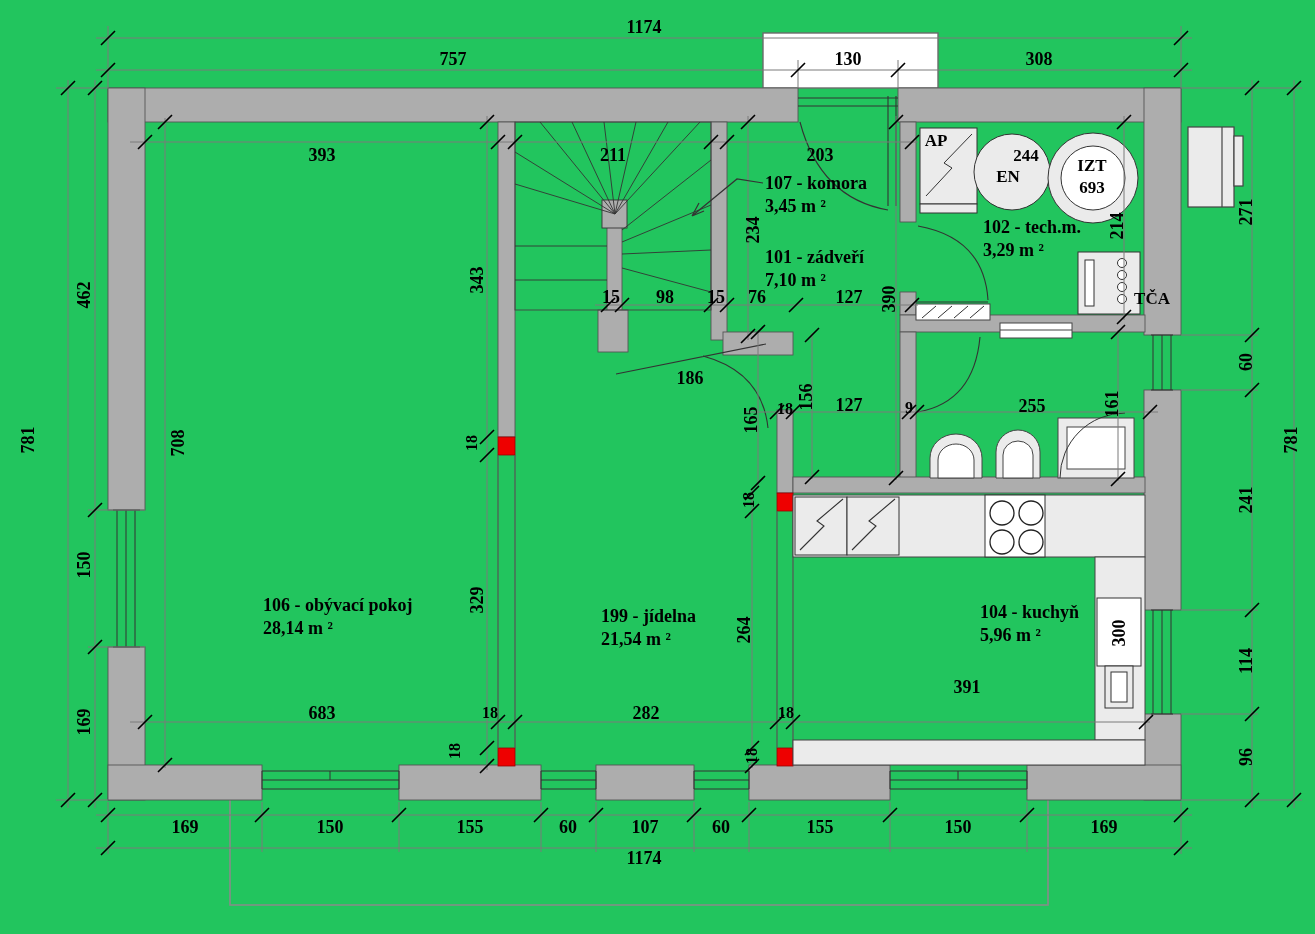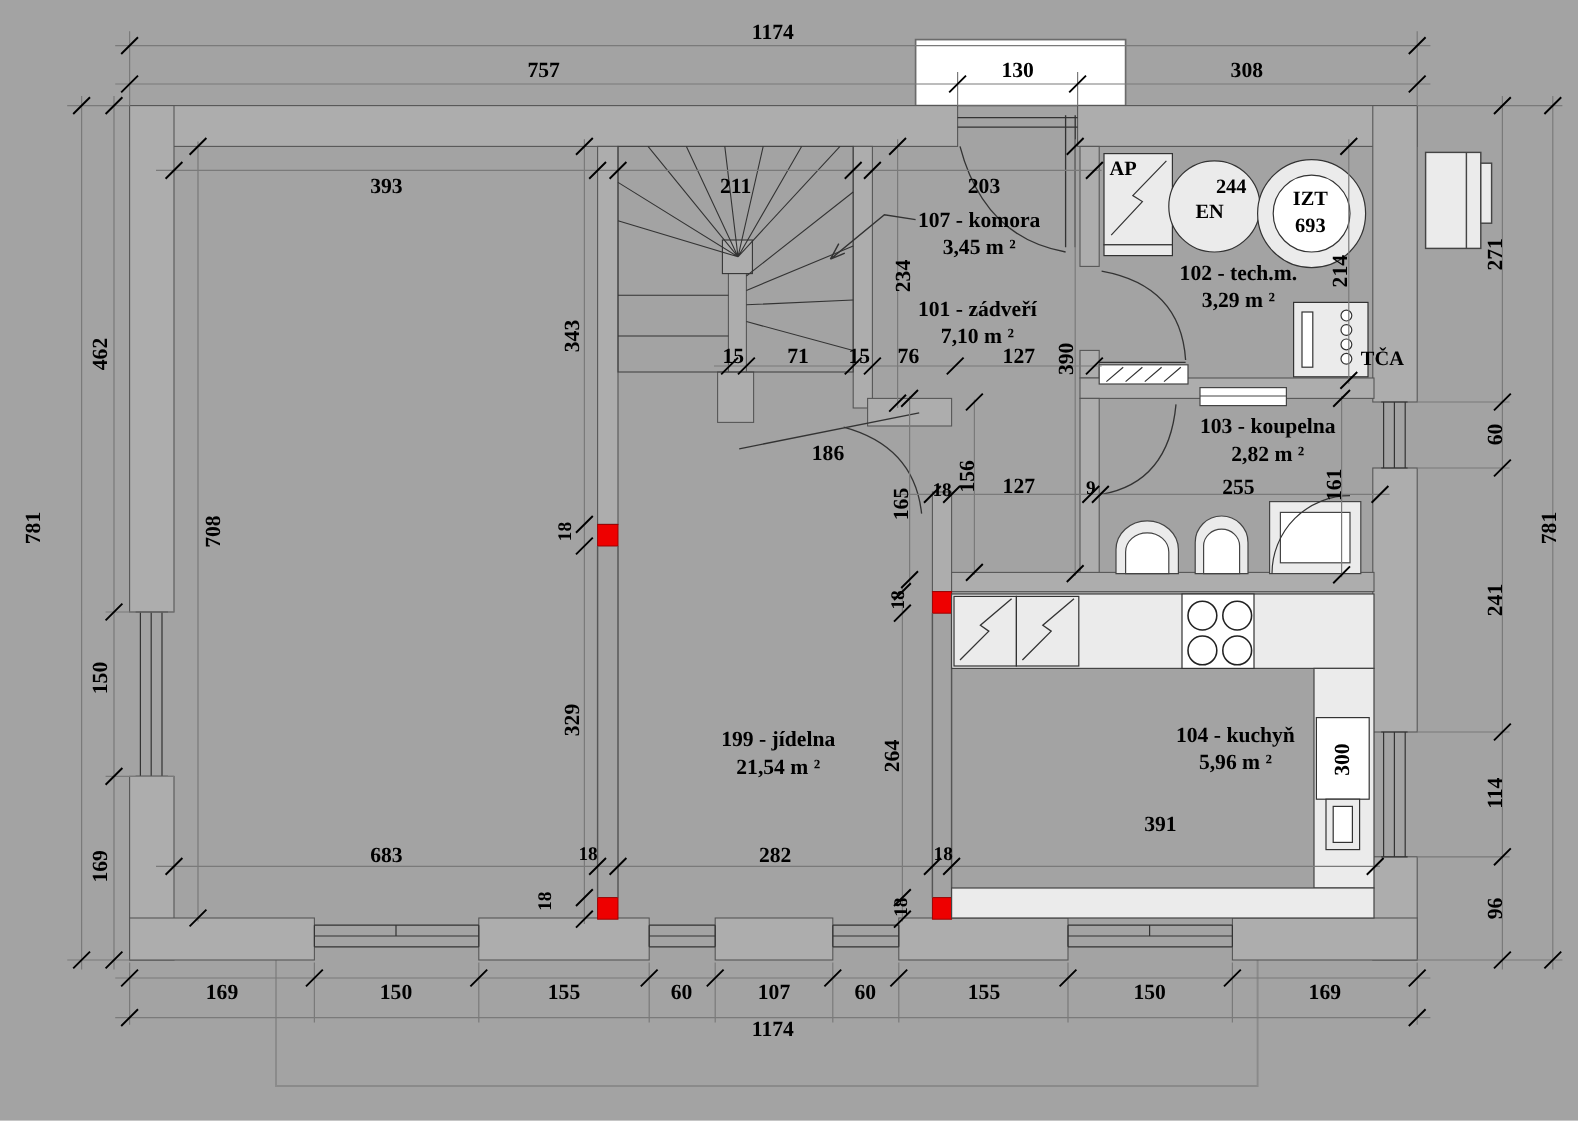--- a/index.html
+++ b/index.html
@@ -1,24 +1,24 @@
 <!DOCTYPE html>
 <html><head>
 <meta charset="utf-8">
 <style>
   html,body{margin:0;padding:0;background:#fff;}
-  .plan{position:relative;width:1315px;height:934px;background:#a3a3a3;
+  .plan{position:relative;width:1315px;height:934px;background:#22c55e;
         font-family:"Liberation Serif",serif;overflow:hidden;}
   .plan svg{position:absolute;left:0;top:0;}
   .dim{position:absolute;transform:translate(-50%,-50%);font-weight:bold;
        font-size:18px;white-space:nowrap;color:#000;}
   .dim.v{transform:translate(-50%,-50%) rotate(-90deg);}
   .dim.sm{font-size:16px;}
   .room{position:absolute;font-weight:bold;font-size:18px;line-height:1.25;
-        white-space:nowrap;color:#000;text-align:center;}
+        white-space:nowrap;color:#000;}
   .room span{display:block;}
   .equip{position:absolute;transform:translate(-50%,-50%);font-weight:bold;
          font-size:17px;white-space:nowrap;color:#000;}
 </style>
 </head>
 <body>
 
 <div class="plan">
 
 <svg width="1315" height="934" viewBox="0 0 1315 934">
@@ -203,21 +203,21 @@
 
 <span class="dim v" style="left:28px;top:440px">781</span>
 <span class="dim v" style="left:84px;top:295px">462</span>
 <span class="dim v" style="left:84px;top:565px">150</span>
 <span class="dim v" style="left:84px;top:722px">169</span>
 <span class="dim v" style="left:178px;top:443px">708</span>
 <span class="dim v" style="left:477px;top:280px">343</span>
 <span class="dim v" style="left:477px;top:600px">329</span>
 
 <span class="dim" style="left:611px;top:297px">15</span>
-<span class="dim" style="left:665px;top:297px">71</span>
+<span class="dim" style="left:665px;top:297px">98</span>
 <span class="dim" style="left:716px;top:297px">15</span>
 <span class="dim" style="left:757px;top:297px">76</span>
 <span class="dim" style="left:849px;top:297px">127</span>
 <span class="dim v" style="left:889px;top:299px">390</span>
 <span class="dim v" style="left:753px;top:230px">234</span>
 <span class="dim" style="left:690px;top:378px">186</span>
 
 <span class="dim v" style="left:751px;top:420px">165</span>
 <span class="dim v" style="left:806px;top:397px">156</span>
 <span class="dim" style="left:849px;top:405px">127</span>
@@ -263,31 +263,31 @@
   <span>3,45 m ²</span>
 </div>
 <div class="room" style="left:765px;top:246px">
   <span>101 - zádveří</span>
   <span>7,10 m ²</span>
 </div>
 <div class="room" style="left:983px;top:216px">
   <span>102 - tech.m.</span>
   <span>3,29 m ²</span>
 </div>
-<div class="room" style="left:1000px;top:344px">
-  <span>103 - koupelna</span>
-  <span>2,82 m ²</span>
-</div>
 <div class="room" style="left:980px;top:601px">
   <span>104 - kuchyň</span>
   <span>5,96 m ²</span>
 </div>
 <div class="room" style="left:601px;top:605px">
   <span>199 - jídelna</span>
   <span>21,54 m ²</span>
+</div>
+<div class="room" style="left:263px;top:594px">
+  <span>106 - obývací pokoj</span>
+  <span>28,14 m ²</span>
 </div>
 
 <span class="equip" style="left:936px;top:141px">AP</span>
 <span class="equip" style="left:1026px;top:156px">244</span>
 <span class="equip" style="left:1008px;top:177px">EN</span>
 <span class="equip" style="left:1092px;top:166px">IZT</span>
 <span class="equip" style="left:1092px;top:188px">693</span>
 <span class="equip" style="left:1152px;top:299px">TČA</span>
 
 </div>

